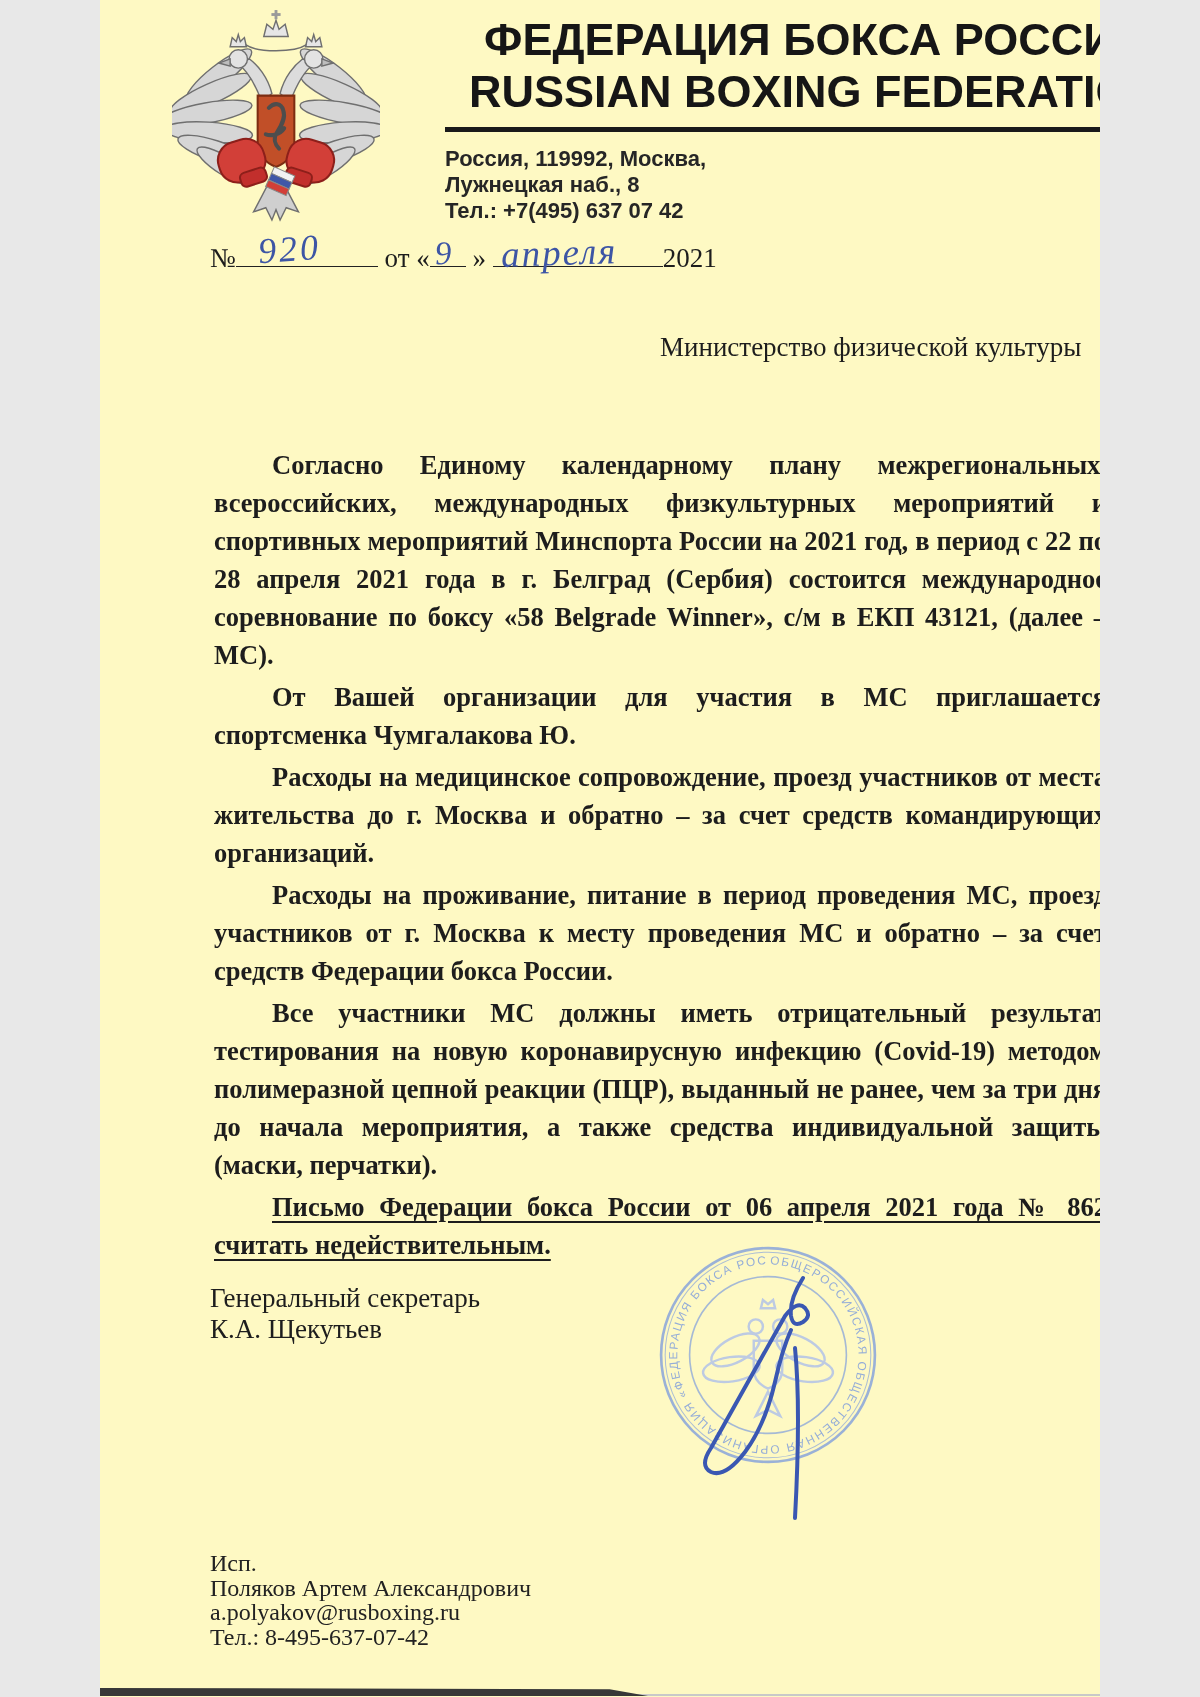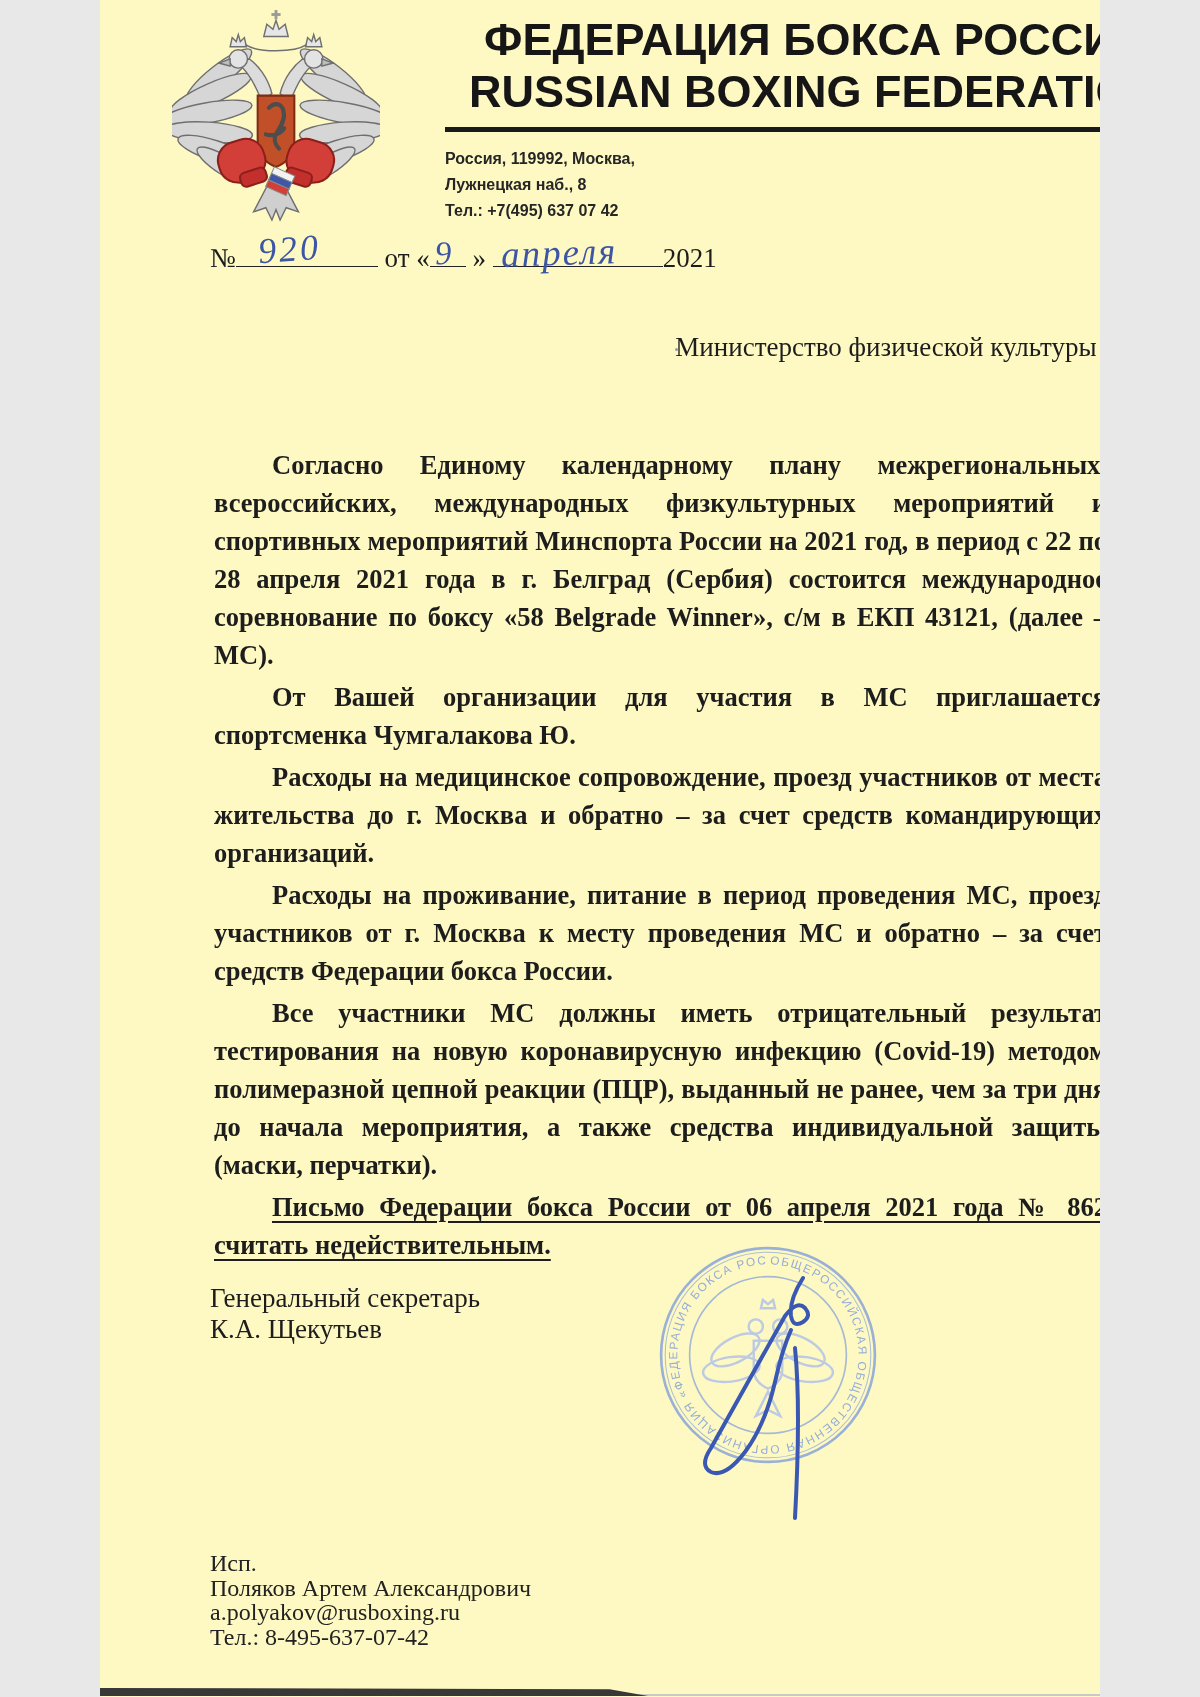--- a/index.html
+++ b/index.html
@@ -16,40 +16,40 @@
   .emblem{position:absolute;left:72px;top:8px;width:208px;height:214px;}
   .head-right{position:absolute;left:345px;top:14px;width:742px;}
   .head-title{
     font-family:"Liberation Sans", sans-serif;
     font-weight:700;color:#161616;
     text-align:center;white-space:nowrap;
     font-size:45px;line-height:52px;letter-spacing:0px;
   }
   .head-rule{height:5px;background:#1a1a1a;margin-top:9px;}
   .head-addrs{display:flex;margin-top:14px;font-family:"Liberation Sans", sans-serif;
-    font-weight:700;font-size:16px;line-height:26px;color:#262626;gap:44px;}
+    font-weight:700;font-size:22px;line-height:26px;color:#262626;gap:44px;}
   .addr-col{width:310px;}
   .addr-col.en{margin-left:110px;width:320px;}
   
   .refline{position:absolute;left:110px;top:243px;font-size:27px;white-space:nowrap;}
   .blank{display:inline-block;border-bottom:1.6px solid #222;position:relative;vertical-align:baseline;}
   .blank.num{width:142px;}
   .blank.day{width:36px;}
   .blank.month{width:170px;}
   .hand{
     position:absolute;color:#3d55a5;font-style:italic;
     font-family:"Liberation Serif", serif;
     white-space:nowrap;pointer-events:none;
   }
   .hand.h-num{left:22px;bottom:-4px;font-size:36px;transform:rotate(-4deg);letter-spacing:3px;}
   .hand.h-day{left:5px;bottom:-6px;font-size:33px;transform:rotate(-3deg);}
   .hand.h-month{left:8px;bottom:-8px;font-size:37px;transform:rotate(-2deg);letter-spacing:2px;}
   
   .addressee{position:absolute;left:560px;top:328px;width:452px;
-    font-size:27px;line-height:39px;text-align:center;}
+    font-size:27px;line-height:39px;text-align:left;}
   .speck{position:absolute;left:575px;top:348px;width:3px;height:3px;background:#9a9a9a;border-radius:50%;}
   
   .body-text{position:absolute;left:110px;top:442px;width:901px;
     font-size:26.5px;line-height:38px;text-align:justify;}
   .body-text p{margin:4px;text-indent:58px;font-weight:bold;}
   .body-text p.underlined{text-decoration:underline;text-underline-offset:5px;text-decoration-thickness:1.5px;}
   
   .sigrow{position:absolute;left:110px;top:1283px;width:902px;display:flex;
     justify-content:space-between;font-size:27px;flex-direction:column;}
   .stamp{position:absolute;left:556px;top:1243px;width:224px;height:224px;}

